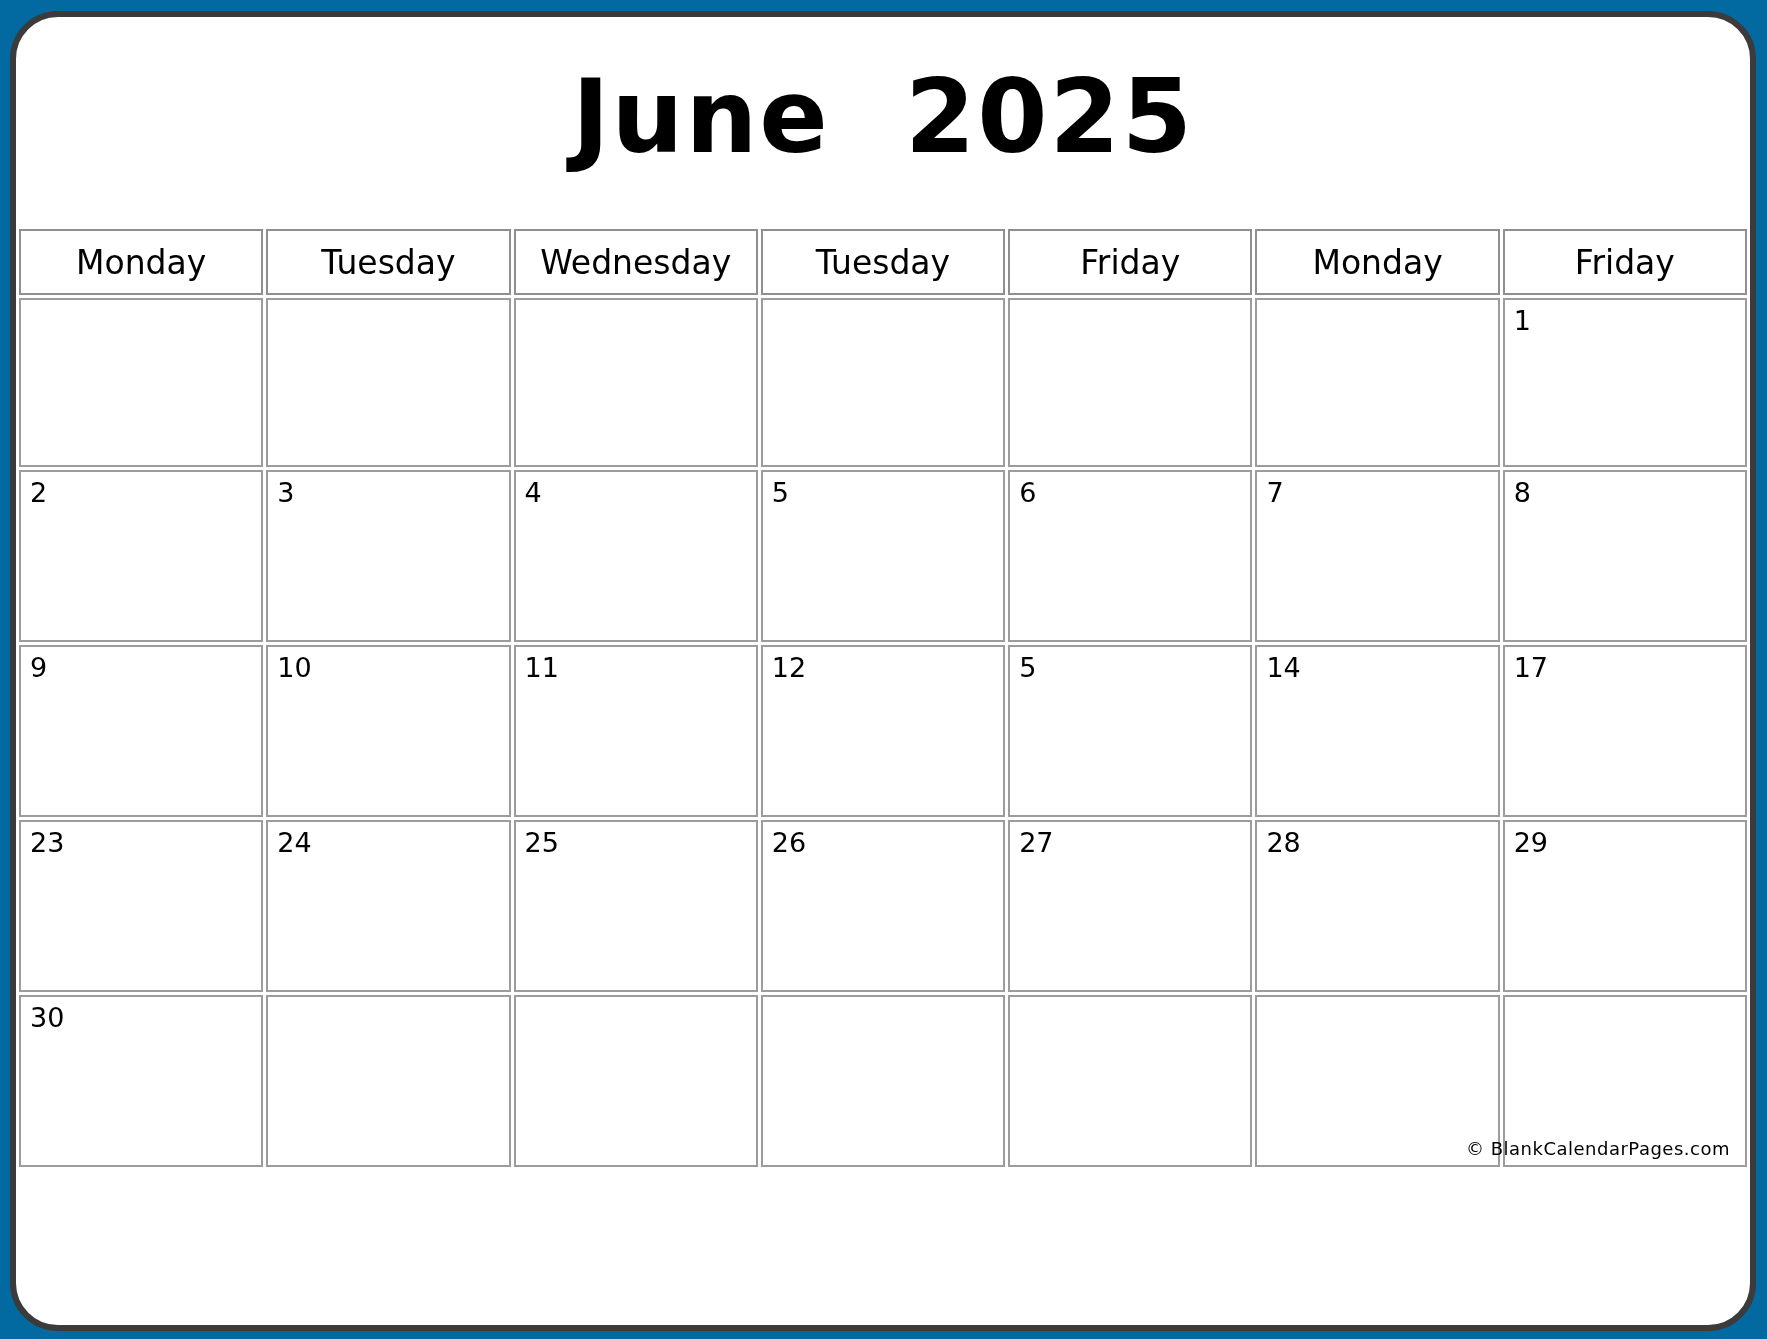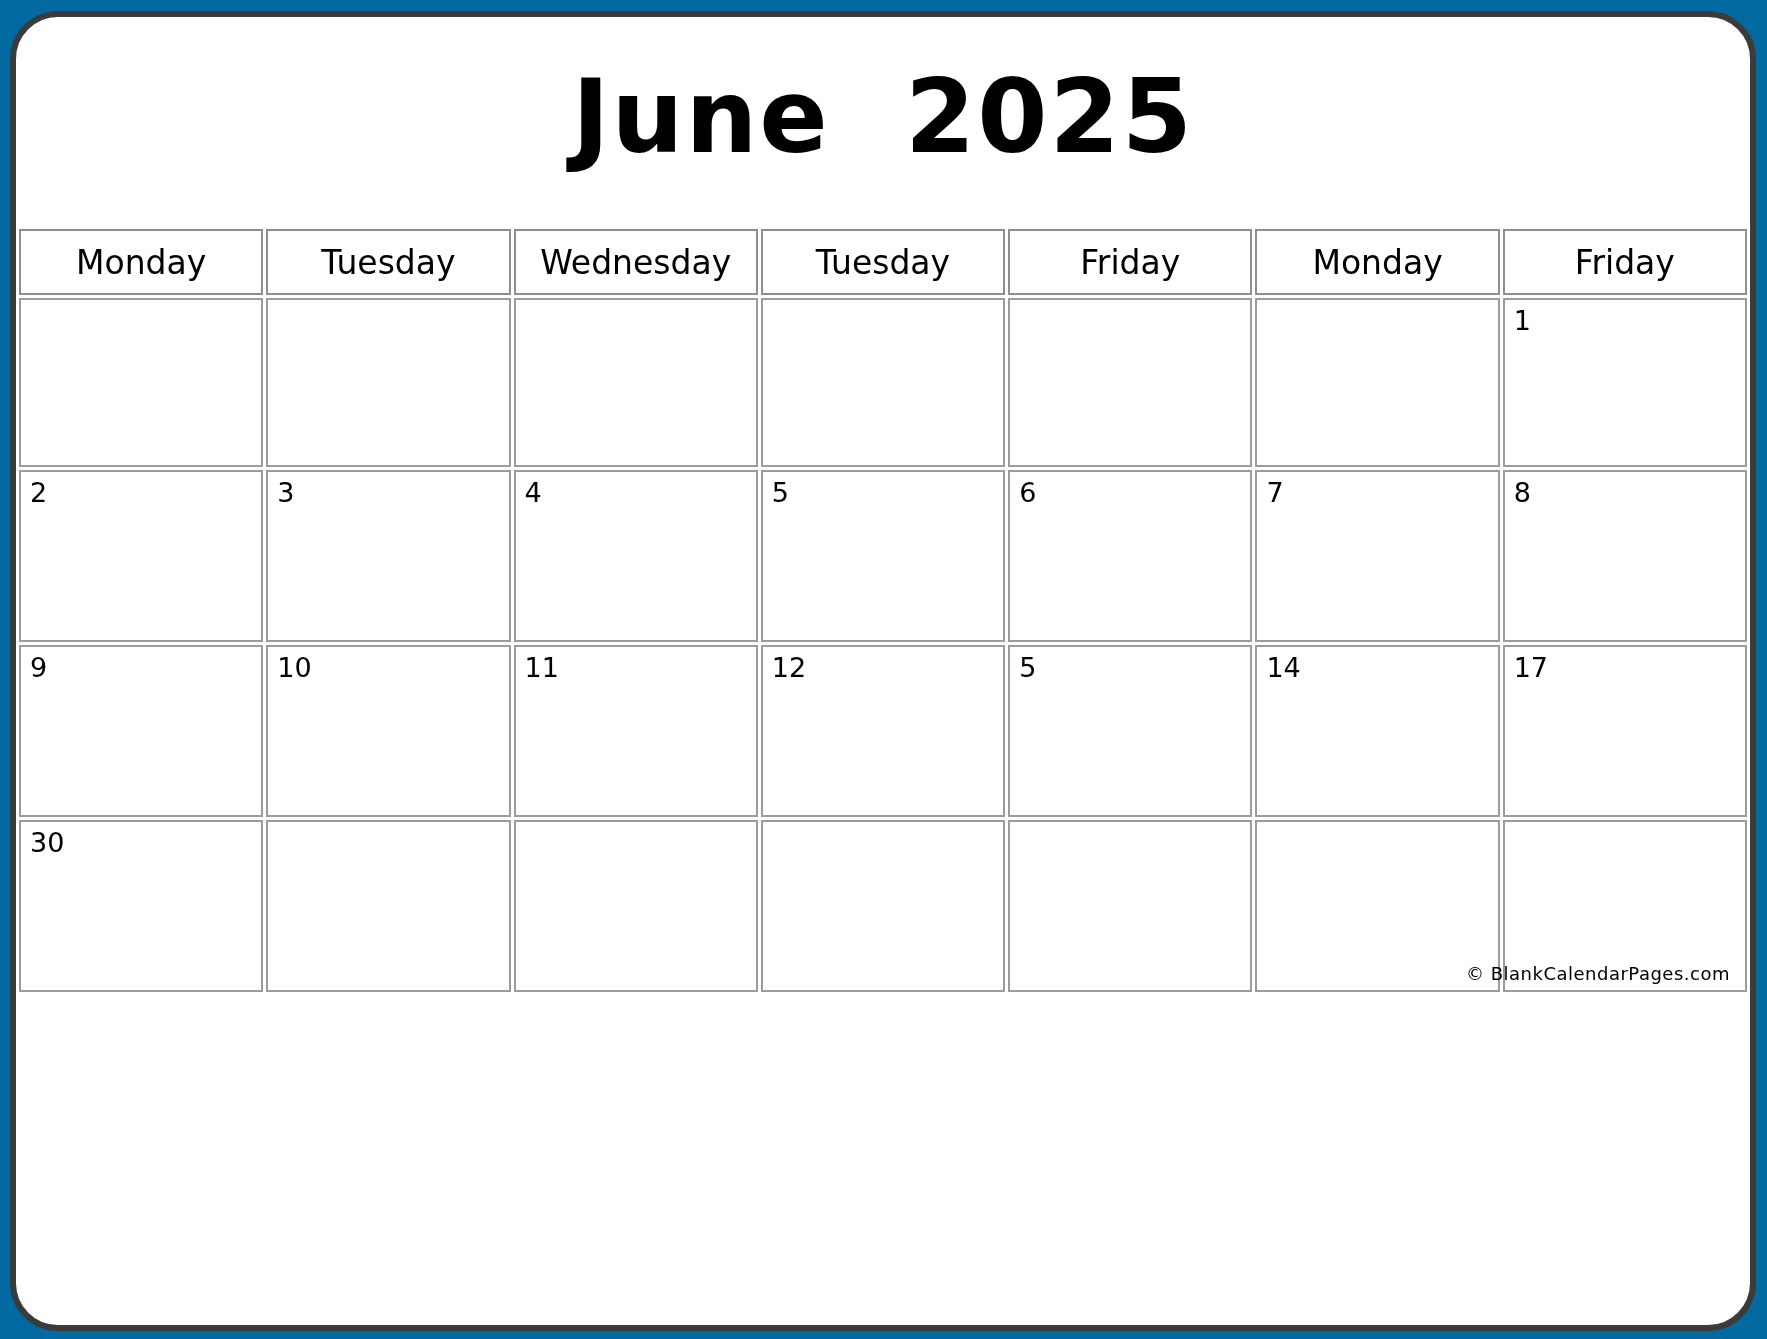--- a/index.html
+++ b/index.html
@@ -120,20 +120,29 @@
           <tr>
             <td><span>9</span></td>
             <td><span>10</span></td>
             <td><span>11</span></td>
             <td><span>12</span></td>
             <td><span>5</span></td>
             <td><span>14</span></td>
             <td><span>17</span></td>
           </tr>
           <tr>
+            <td><span>23</span></td>
+            <td><span>24</span></td>
+            <td><span>25</span></td>
+            <td><span>26</span></td>
+            <td><span>27</span></td>
+            <td><span>28</span></td>
+            <td><span>29</span></td>
+          </tr>
+          <tr>
             <td><span>30</span></td>
             <td><span></span></td>
             <td><span></span></td>
             <td><span></span></td>
             <td><span></span></td>
             <td><span></span></td>
             <td><span></span><span class="copyright">© BlankCalendarPages.com</span></td>
           </tr>
         </tbody>
     </table>

